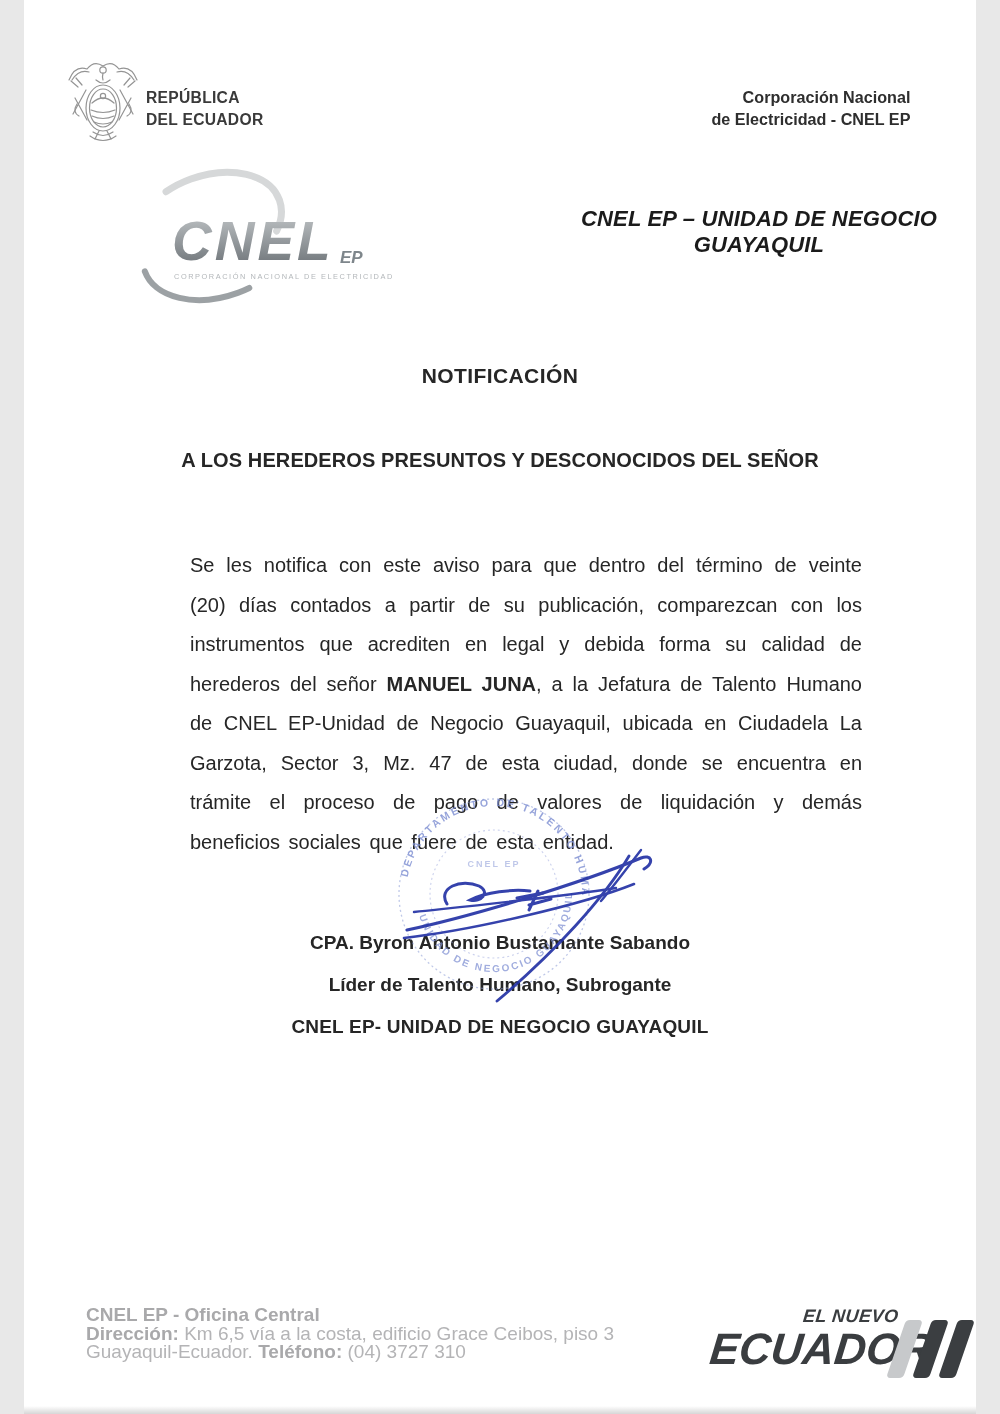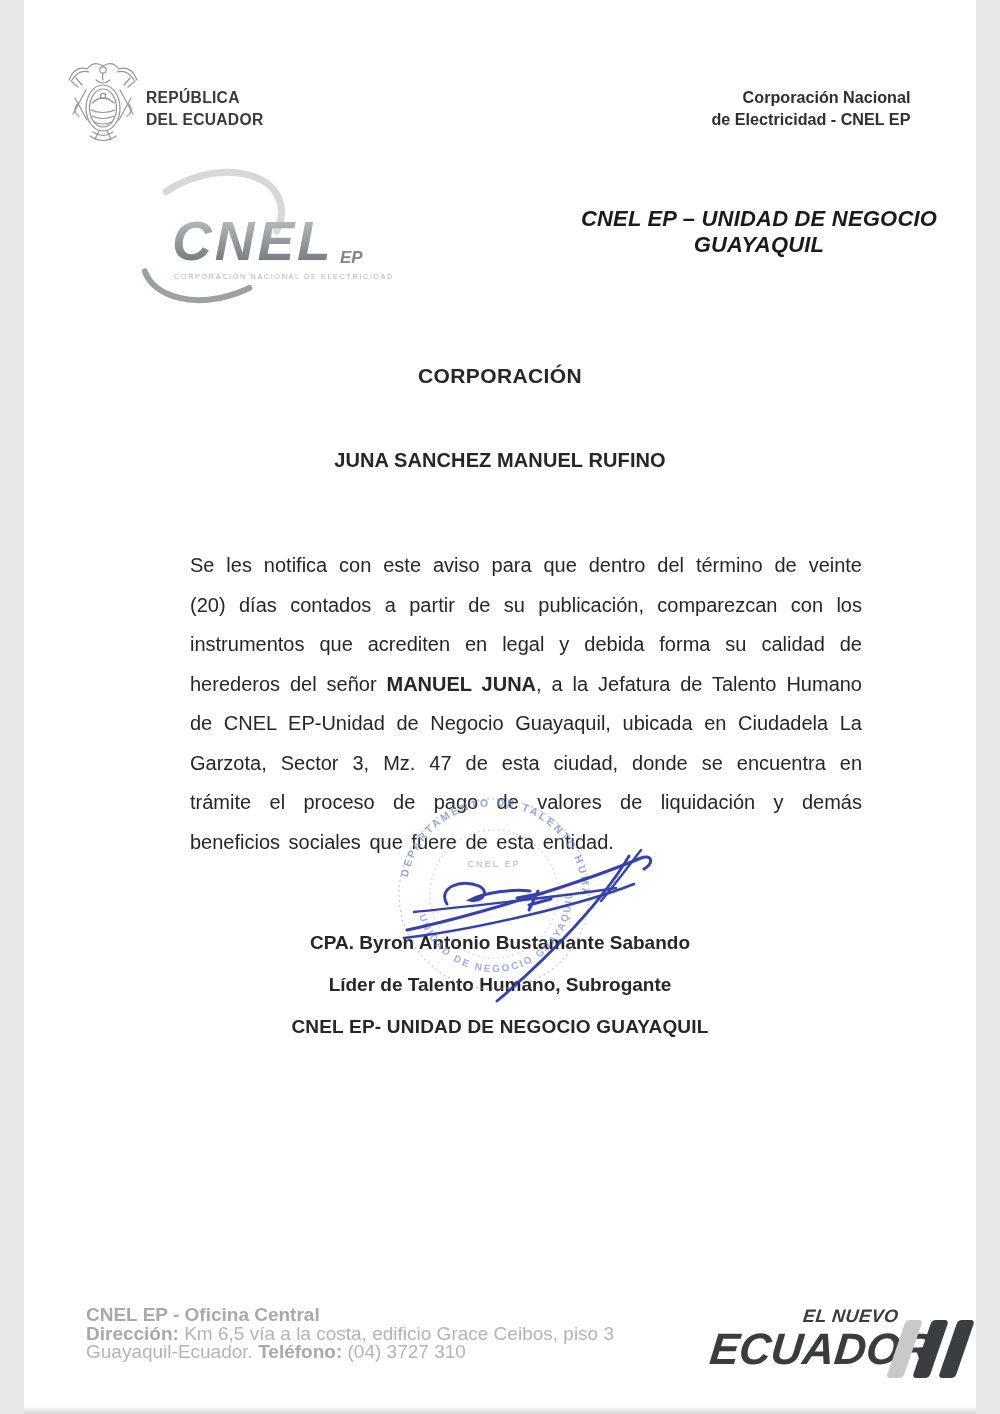--- a/index.html
+++ b/index.html
@@ -128,24 +128,24 @@
     </defs>
     <ellipse cx="92" cy="60" rx="76" ry="50" transform="rotate(-20 92 60)" fill="none" stroke="#d6d8d9" stroke-width="7" stroke-linecap="round" pathLength="100" stroke-dasharray="40 60" stroke-dashoffset="32"></ellipse>
     <ellipse cx="104" cy="78" rx="80" ry="52" transform="rotate(-20 104 78)" fill="none" stroke="#8b9094" stroke-width="6" stroke-linecap="round" pathLength="100" stroke-dasharray="28 72" stroke-dashoffset="78" opacity="0.85"></ellipse>
     <text x="56" y="94" font-size="55" font-style="italic" font-weight="bold" fill="url(#cnelGrad)" letter-spacing="3">CNEL</text>
     <text x="224" y="97" font-size="17" font-style="italic" font-weight="bold" fill="#7e868b">EP</text>
     <text x="58" y="113" font-size="7.4" letter-spacing="1.55" fill="#b3b7ba">CORPORACIÓN NACIONAL DE ELECTRICIDAD</text>
   </svg>
 
   <div class="letterhead-title">CNEL EP – UNIDAD DE NEGOCIO GUAYAQUIL</div>
 
-  <div class="doc-title">CORPORACIÓN</div>
+  <div class="doc-title">NOTIFICACIÓN</div>
 
   <div class="addressee">
-    <div>JUNA SANCHEZ MANUEL RUFINO</div>
+    <div>A LOS HEREDEROS PRESUNTOS Y DESCONOCIDOS DEL SEÑOR</div>
   </div>
 
   <p class="body-par"><span>Se les notifica con este aviso para que dentro del término de veinte (20) días contados a partir de su publicación, comparezcan con los instrumentos que acrediten en legal y debida forma su calidad de herederos del señor </span><strong>MANUEL JUNA</strong><span>, a la Jefatura de Talento Humano de CNEL EP-Unidad de Negocio Guayaquil, ubicada en Ciudadela La Garzota, Sector 3, Mz. 47 de esta ciudad, donde se encuentra en trámite el proceso de pago de valores de liquidación y demás beneficios sociales que fuere de esta entidad.</span></p>
 
   <div class="signer signer-name">CPA. Byron Antonio Bustamante Sabando</div>
   <div class="signer signer-role">Líder de Talento Humano, Subrogante</div>
   <div class="signer signer-org">CNEL EP- UNIDAD DE NEGOCIO GUAYAQUIL</div>
 
   <svg class="stamp-sig" viewBox="0 0 300 216" aria-hidden="true">
     <defs>

